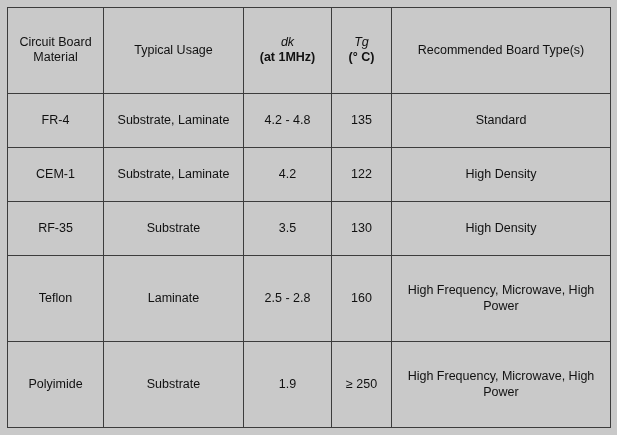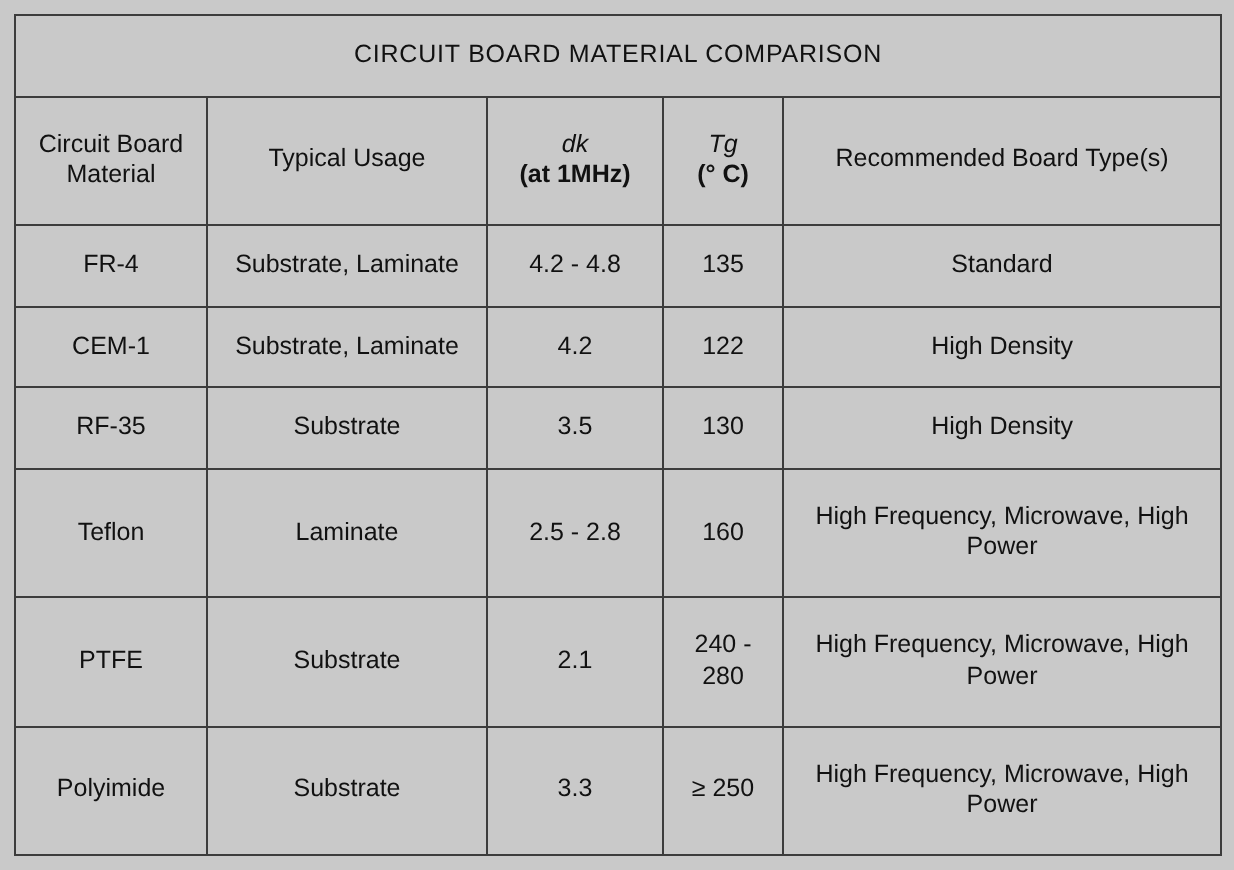--- a/index.html
+++ b/index.html
@@ -73,23 +73,20 @@
 <div class="page">
   <table class="cmp">
     <colgroup>
       <col class="c0">
       <col class="c1">
       <col class="c2">
       <col class="c3">
       <col class="c4">
     </colgroup>
     <tbody>
-      <tr>
-        <td class="title-cell" colspan="5">CIRCUIT BOARD MATERIAL COMPARISON</td>
-      </tr>
       <tr class="hdr">
         <td>Circuit Board Material</td>
         <td>Typical Usage</td>
         <td>
           <div class="ital">dk</div>
           <div class="sub">(at 1MHz)</div>
         </td>
         <td>
           <div class="ital">Tg</div>
           <div class="sub">(° C)</div>
@@ -124,30 +121,23 @@
       </tr>
 
       <tr>
         <td class="mat">Teflon</td>
         <td>Laminate</td>
         <td>2.5 - 2.8</td>
         <td>160</td>
         <td class="nowrapish">High Frequency, Microwave, High Power</td>
       </tr>
 
-      <tr>
-        <td class="mat">PTFE</td>
-        <td>Substrate</td>
-        <td>2.1</td>
-        <td>240 - 280</td>
-        <td class="nowrapish">High Frequency, Microwave, High Power</td>
-      </tr>
 
       <tr>
         <td class="mat">Polyimide</td>
         <td>Substrate</td>
-        <td>3.3</td>
+        <td>1.9</td>
         <td>≥ 250</td>
         <td class="nowrapish">High Frequency, Microwave, High Power</td>
       </tr>
     </tbody>
   </table>
 </div>
 
 </body></html>

